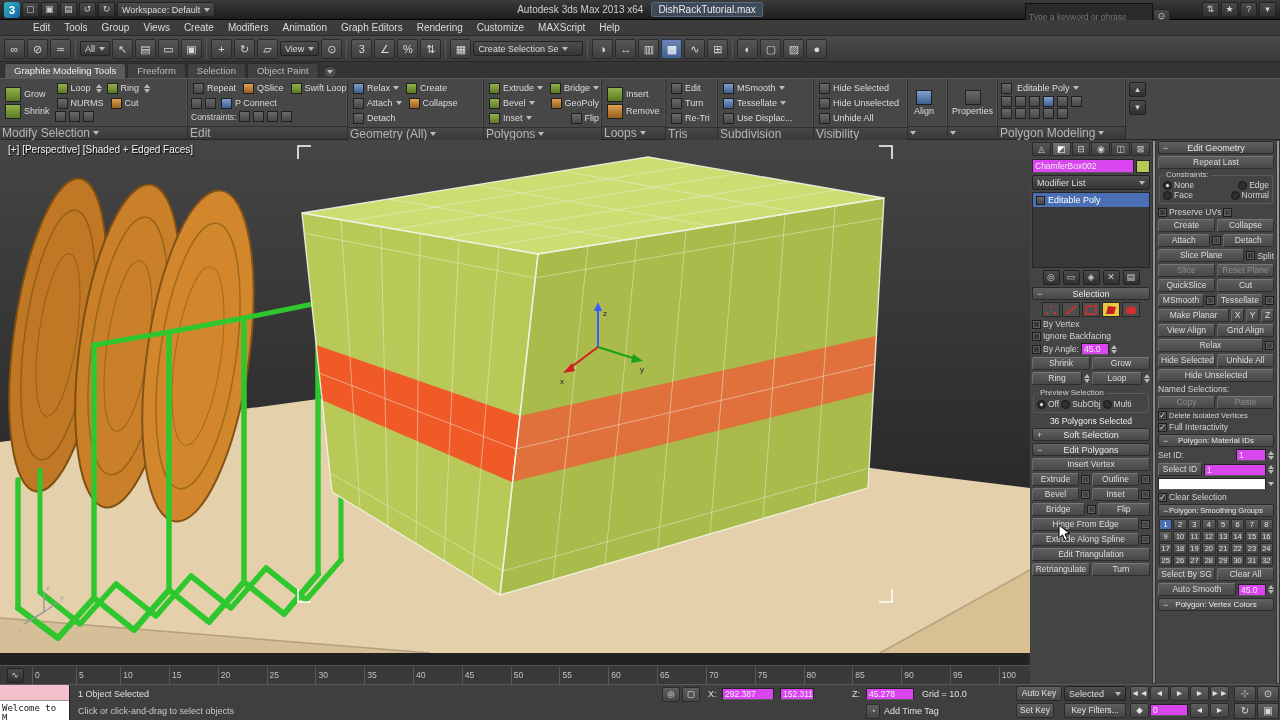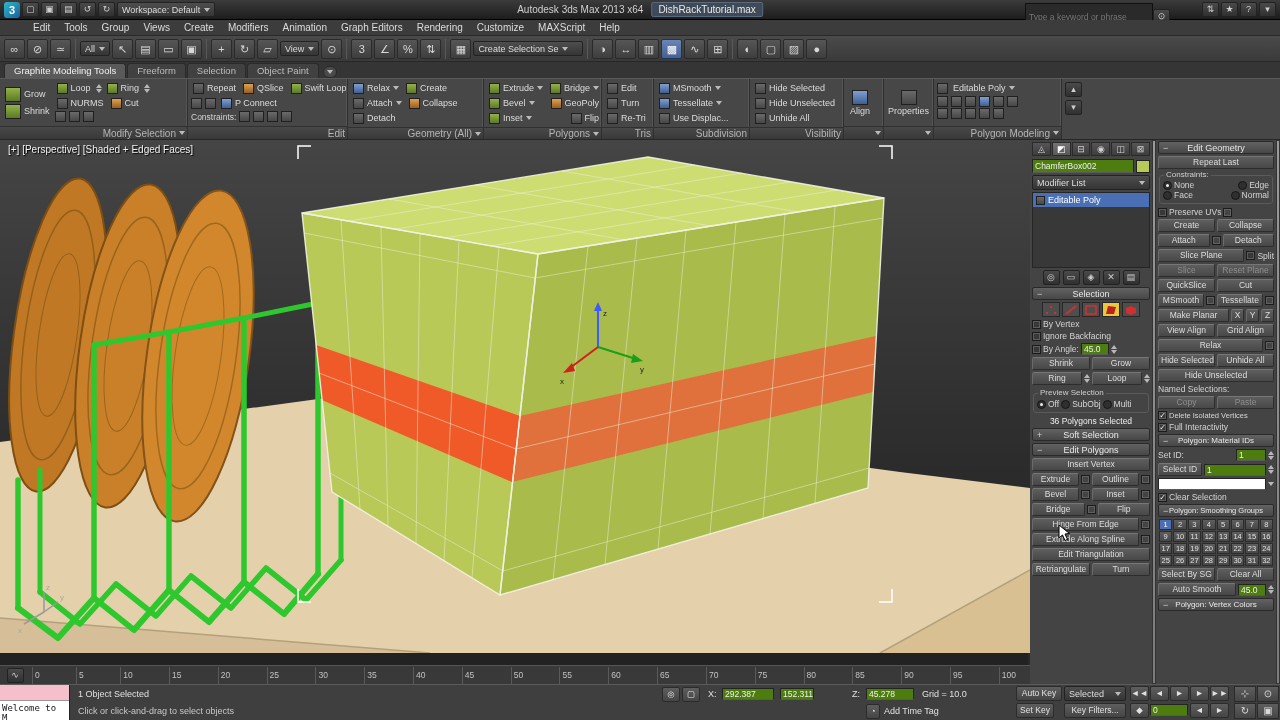--- a/index.html
+++ b/index.html
@@ -30,21 +30,21 @@
   .tb-sep { width:1px; height:20px; background:#2c2c2c; border-right:1px solid #585858; margin:0 2px; flex:none; }
 
   
   .rtabs { position:absolute; top:62px; left:0; width:1280px; height:16px; background:#353535; display:flex; align-items:flex-end; gap:1px; padding-left:4px; }
   .rtab { font-size:9.5px; color:#bdbdbd; background:#414141; border:1px solid #2a2a2a; border-bottom:none; border-radius:3px 3px 0 0; padding:1px 9px 2px; }
   .rtabs .rtab:first-child { background:#5a5a5a; color:#f0f0f0; }
   .rtab-extra { width:14px; height:12px; border-radius:7px; background:#4a4a4a; border:1px solid #2a2a2a; margin-left:3px; display:flex; align-items:center; justify-content:center; }
   .ribbon { position:absolute; top:78px; left:0; width:1280px; height:62px; background:#474747; border-top:1px solid #5a5a5a; border-bottom:1px solid #262626; display:flex; }
   .rpanel { display:flex; flex-direction:column; border-right:1px solid #2f2f2f; box-shadow:inset -1px 0 0 #555; flex:none; }
   .rp-body { flex:1; display:flex; gap:3px; padding:2px 3px; }
-  .rp-label { height:13px; background:linear-gradient(#484848,#393939); border-top:1px solid #303030; font-size:10px; color:#b5b5b5; display:flex; align-items:center; justify-content:flex-end; gap:3px; padding:0 2px; }
+  .rp-label { height:13px; background:linear-gradient(#484848,#393939); border-top:1px solid #303030; font-size:12px; color:#b5b5b5; display:flex; align-items:center; justify-content:flex-start; gap:3px; padding:0 2px; }
   .rcol { display:flex; flex-direction:column; gap:1px; }
   .rrow { display:flex; gap:3px; align-items:center; }
   .rbtn { display:flex; align-items:center; gap:3px; font-size:9px; color:#dcdcdc; padding:0 2px; height:14px; border-radius:2px; white-space:nowrap; }
   .rbig { display:flex; flex-direction:column; align-items:center; justify-content:center; gap:1px; font-size:9px; color:#dcdcdc; padding:1px 3px; border-radius:2px; }
   .ri { width:11px; height:11px; border:1px solid #202020; background:linear-gradient(#93b24a,#5b7a24); flex:none; }
   .ri-big { width:16px; height:15px; }
   .ri-o { background:linear-gradient(#e0a050,#96601f); }
   .ri-b { background:linear-gradient(#7fa0cf,#3f5f92); }
   .ri-s { background:linear-gradient(#6a6a6a,#474747); }
   .spin { display:inline-flex; flex-direction:column; gap:1px; flex:none; }
@@ -54,21 +54,21 @@
 
   
   .btn { background:linear-gradient(#5e5e5e,#484848); border:1px solid #2d2d2d; border-top-color:#767676; border-left-color:#6a6a6a; border-radius:2px; color:#dedede; font-size:8.5px; height:13px; line-height:11px; text-align:center; padding:0 2px; white-space:nowrap; overflow:hidden; }
   .btn.dis { color:#8e8e8e; }
   .btn.f1 { flex:1; }
   .chk { width:9px; height:9px; background:#383838; border:1px solid #1c1c1c; box-shadow:inset 0 0 0 1px #5c5c5c; font-size:8px; line-height:8px; color:#f0f0f0; text-align:center; flex:none; }
   .chk.on::after { content:"✓"; }
   .setbox { width:9px; height:9px; background:#444; border:1px solid #1c1c1c; box-shadow:inset 0 0 0 1px #606060; flex:none; }
   .radio { width:9px; height:9px; border-radius:50%; background:#2f2f2f; border:1px solid #161616; position:relative; flex:none; }
   .radio.on::after { content:""; position:absolute; inset:2px; border-radius:50%; background:#ececec; }
-  .field { background:#4d7c0f; border:1px solid #242424; border-bottom-color:#5a5a5a; color:#f0f0f0; font-size:8.5px; height:12px; line-height:10px; padding:0 2px; white-space:nowrap; overflow:hidden; }
+  .field { background:#d946ef; border:1px solid #242424; border-bottom-color:#5a5a5a; color:#f0f0f0; font-size:8.5px; height:12px; line-height:10px; padding:0 2px; white-space:nowrap; overflow:hidden; }
   .lbl { font-size:8.5px; color:#d4d4d4; white-space:nowrap; }
 
   
   .workarea { position:absolute; top:140px; left:0; width:1280px; height:544px; }
   .viewport { position:absolute; left:0; top:0; width:1030px; height:544px; background:#222; border-right:2px solid #2a2a2a; }
   .vp-label { position:absolute; left:8px; top:4px; color:#f2f2f2; font-size:10px; text-shadow:1px 1px 1px #000; z-index:5; }
   .timeslider { position:absolute; left:0; top:513px; width:1030px; height:12px; background:#4c4c4c; border-top:1px solid #5e5e5e; }
   .ts-track { position:absolute; left:20px; right:4px; top:2px; bottom:2px; background:#3a3a3a; border:1px solid #2b2b2b; }
   .ts-arrow { position:absolute; top:1px; width:12px; height:10px; background:linear-gradient(#666,#4a4a4a); border:1px solid #2e2e2e; color:#ccc; font-size:7px; text-align:center; line-height:9px; }
   .ts-btn { position:absolute; left:34px; width:92px; top:1px; height:10px; background:linear-gradient(#7a7a7a,#585858); border:1px solid #333; font-size:8.5px; color:#f4f4f4; text-align:center; line-height:9px; }
@@ -389,20 +389,38 @@
             </span>
         </div>
       </div>
     </div>
     <div class="rp-label">
         <span>Polygons</span>
         <span class="dar"></span>
       </div>
   </div>
 
+  <div class="rpanel" style="width:64px">
+    <div class="rp-body">
+      <div class="rcol" style="justify-content:center;gap:3px">
+        <span class="rbtn">
+            <span class="ri ri-big"></span>
+            <span>Insert</span>
+          </span>
+        <span class="rbtn">
+            <span class="ri ri-big ri-o"></span>
+            <span>Remove</span>
+          </span>
+      </div>
+    </div>
+    <div class="rp-label">
+        <span>Loops</span>
+        <span class="dar"></span>
+      </div>
+  </div>
 
   <div class="rpanel" style="width:52px">
     <div class="rp-body">
       <div class="rcol" style="flex:1">
         <span class="rbtn">
             <span class="ri ri-s"></span>
             <span>Edit</span>
           </span>
         <span class="rbtn">
             <span class="ri ri-s"></span>

